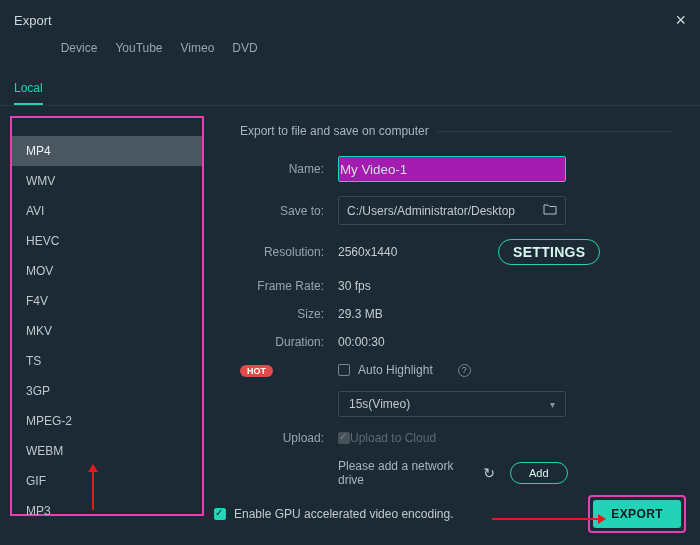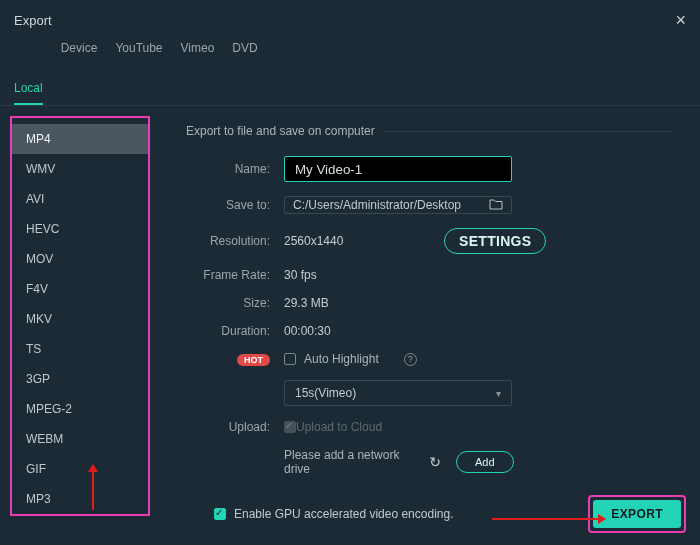--- a/index.html
+++ b/index.html
@@ -17,22 +17,22 @@
   .header .title { color: #cfd6db; font-size: 13px; }
   .close { color: #cfd6db; font-size: 18px; cursor: pointer; }
   .tabs {
     display: flex; gap: 18px; padding: 10px 14px 0 14px;
     border-bottom: 1px solid #2a3942;
   }
   .tab { padding-bottom: 8px; color: #9aa4ac; cursor: pointer; }
   .tab.active { color: #22d3b6; border-bottom: 2px solid #22d3b6; margin-top: 40px; }
   .body { display: flex; height: calc(100% - 115px); }
   .sidebar {
-    width: 140px; margin: 10px 0 0 10px;
-    border: 2px solid #e83fb3; padding: 6px 0;
+    width: 194px; margin: 10px 0 0 10px;
+    border: 2px solid #e83fb3; padding: 18px 0;
     height: 400px; position: relative;
   }
   .fmt {
     padding: 8px 14px; color: #bfc7cd; cursor: pointer; font-size: 12px;
   }
   .fmt.active { background: #4a5660; color: #eef2f4; }
   .main { flex: 1; padding: 18px 28px 0 36px; }
   .section-title {
     display: flex; align-items: center; gap: 8px;
     margin-bottom: 18px;
@@ -41,26 +41,26 @@
     flex: 1; height: 1px; background: #2e3d46;
   }
   .row {
     display: flex; align-items: center; margin-bottom: 14px;
   }
   .row .label {
     width: 84px; text-align: right; margin-right: 14px; color: #9aa4ac;
   }
   .name-input {
     flex: 0 0 228px; height: 26px;
-    background: #000000; border: 1px solid #22d3b6;
-    color: #d6dde1; padding: 0 10px; outline: none;
+    background: #a21caf; border: 1px solid #22d3b6;
+    color: #d6dde1; padding: 0 1px; outline: none;
     border-radius: 2px;
   }
   .saveto-box {
-    flex: 0 0 228px; height: 18px;
+    flex: 0 0 228px; height: 29px;
     border: 1px solid #394750; border-radius: 2px;
     display: flex; align-items: center; padding: 0 8px;
     justify-content: space-between; color: #c2cacf;
   }
   .folder-icon { color: #b8c0c5; }
   .value { color: #c6cdd2; }
   .settings-btn {
     border: 1.5px solid #22d3b6; color: #d9f7f0;
     background: transparent; border-radius: 14px;
     padding: 4px 14px; font-size: 14px; font-weight: 600;
@@ -211,21 +211,21 @@
       <div class="label">Size:</div>
       <div class="value">29.3 MB</div>
     </div>
 
     <div class="row">
       <div class="label">Duration:</div>
       <div class="value">00:00:30</div>
     </div>
 
     <div class="row">
-      <div class="label" style="text-align:right">
+      <div class="label" style="text-align:left">
         <span class="hot">HOT</span>
       </div>
       <span class="chk"></span>
       <span style="margin:0 25px 0 8px">Auto Highlight</span>
       <span class="help">?</span>
     </div>
 
     <div class="row">
       <div class="label"></div>
       <div class="select">

